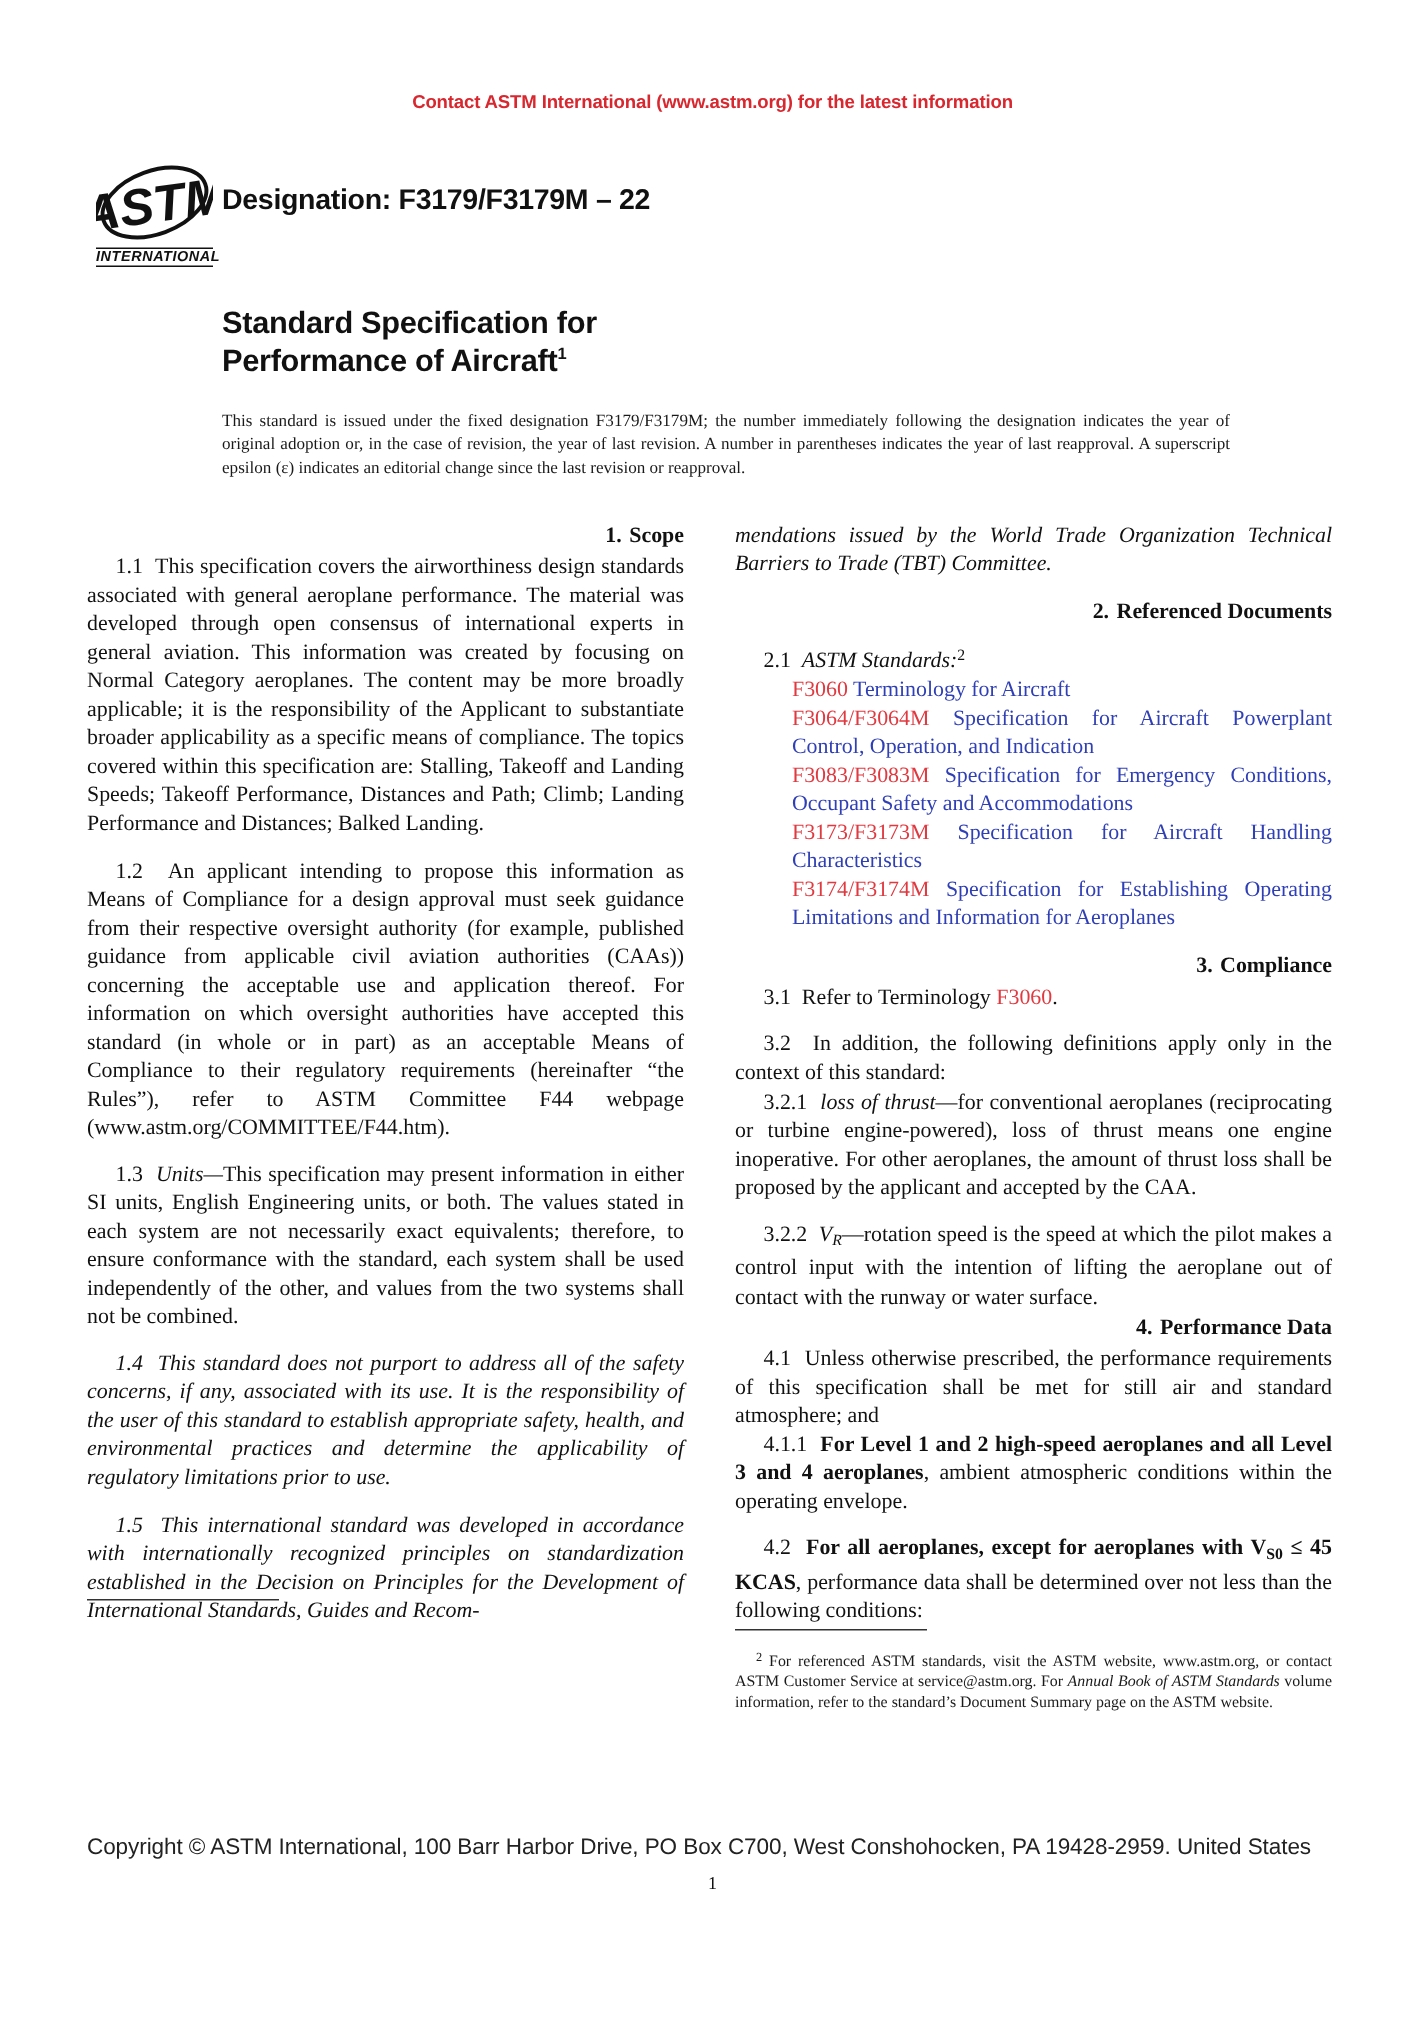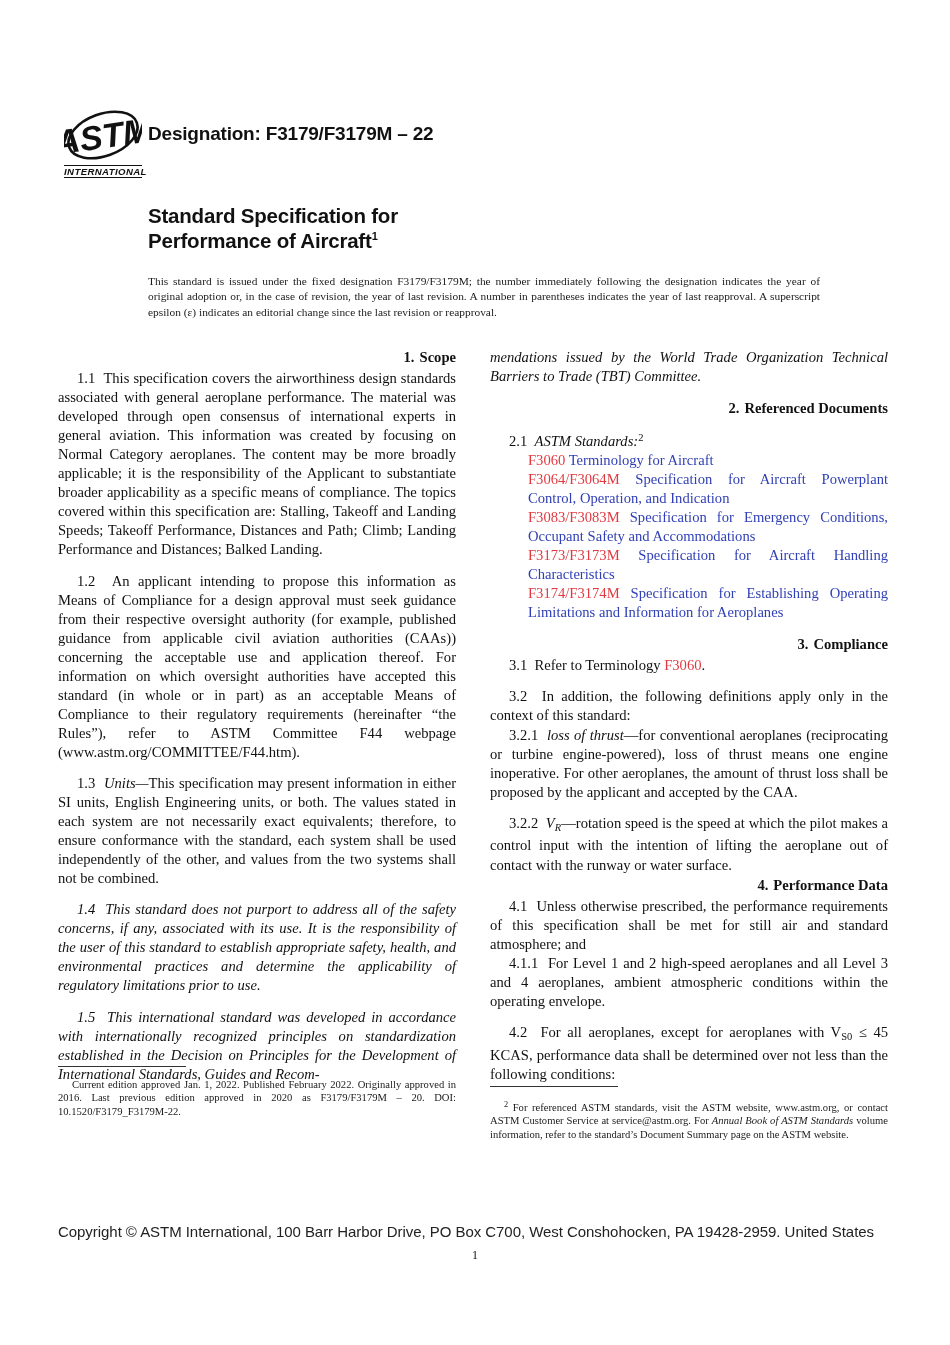--- a/index.html
+++ b/index.html
@@ -132,21 +132,21 @@
 
   p.para {
     margin: 0;
     text-indent: 19px;
     text-align: justify;
     hyphens: manual;
   }
   p.para.gap { margin-top: 12px; }
   p.para.tight { margin-top: 0; }
   .it { font-style: italic; }
-  .bd { font-weight: normal; margin-top: 42px; }
+  .bd { font-weight: bold; margin-top: 42px; }
   .sub { font-size: 0.72em; vertical-align: -0.26em; }
   .supn { font-size: 0.72em; vertical-align: 0.45em; }
 
   
   .refhead {
     margin: 10px 0 0 0;
     text-indent: 19px;
     font-style: italic;
   }
   .reflist { margin: 0; padding: 0; list-style: none; }
@@ -201,20 +201,21 @@
     font-size: 12px;
     color: #111;
   }
 </style>
 </head>
 <body>
 
 <div class="page">
 
   <div class="notice">
+    <div>Contact ASTM International (www.astm.org) for the latest information</div>
   </div>
 
   <div class="logo-block">
     <div class="logo-mark">
       <svg width="78" height="62" viewBox="0 0 78 62" xmlns="http://www.w3.org/2000/svg">
         <ellipse cx="39" cy="31" rx="36" ry="21" fill="none" stroke="#111" stroke-width="2.6" transform="rotate(-20 39 31)"></ellipse>
         <text x="39" y="44" text-anchor="middle" font-family="Liberation Sans, sans-serif" font-size="34" font-weight="bold" font-style="italic" fill="#111" transform="rotate(-8 39 31)">ASTM</text>
       </svg>
     </div>
     <div class="logo-intl">INTERNATIONAL</div>
@@ -284,21 +285,20 @@
     <p class="para tight"><span>4.1</span>&nbsp;&nbsp;<span>Unless otherwise prescribed, the performance requirements of this specification shall be met for still air and standard atmosphere; and</span></p>
 
     <p class="para"><span>4.1.1</span>&nbsp;&nbsp;<span class="bd">For Level 1 and 2 high-speed aeroplanes and all Level 3 and 4 aeroplanes</span><span>, ambient atmospheric conditions within the operating envelope.</span></p>
 
     <p class="para gap"><span>4.2</span>&nbsp;&nbsp;<span class="bd">For all aeroplanes, except for aeroplanes with V</span><span class="bd sub">S0</span><span class="bd"> ≤ 45 KCAS</span><span>, performance data shall be determined over not less than the following conditions:</span></p>
 
   </div>
 
   <div class="footnote fn-left">
     <div class="fn-rule"></div>
-    <p>Current edition approved Jan. 1, 2022. Published February 2022. Originally approved in 2016. Last previous edition approved in 2020 as F3179/F3179M – 20. DOI: 10.1520/F3179_F3179M-22.</p>
   </div>
 
   <div class="footnote fn-right">
     <div class="fn-rule"></div>
     <p><sup>2</sup> <span>For referenced ASTM standards, visit the ASTM website, www.astm.org, or contact ASTM Customer Service at service@astm.org. For </span><span class="it">Annual Book of ASTM Standards</span><span> volume information, refer to the standard’s Document Summary page on the ASTM website.</span></p>
   </div>
 
   <div class="copyright">Copyright © ASTM International, 100 Barr Harbor Drive, PO Box C700, West Conshohocken, PA 19428-2959. United States</div>
   <div class="pageno">1</div>
 

